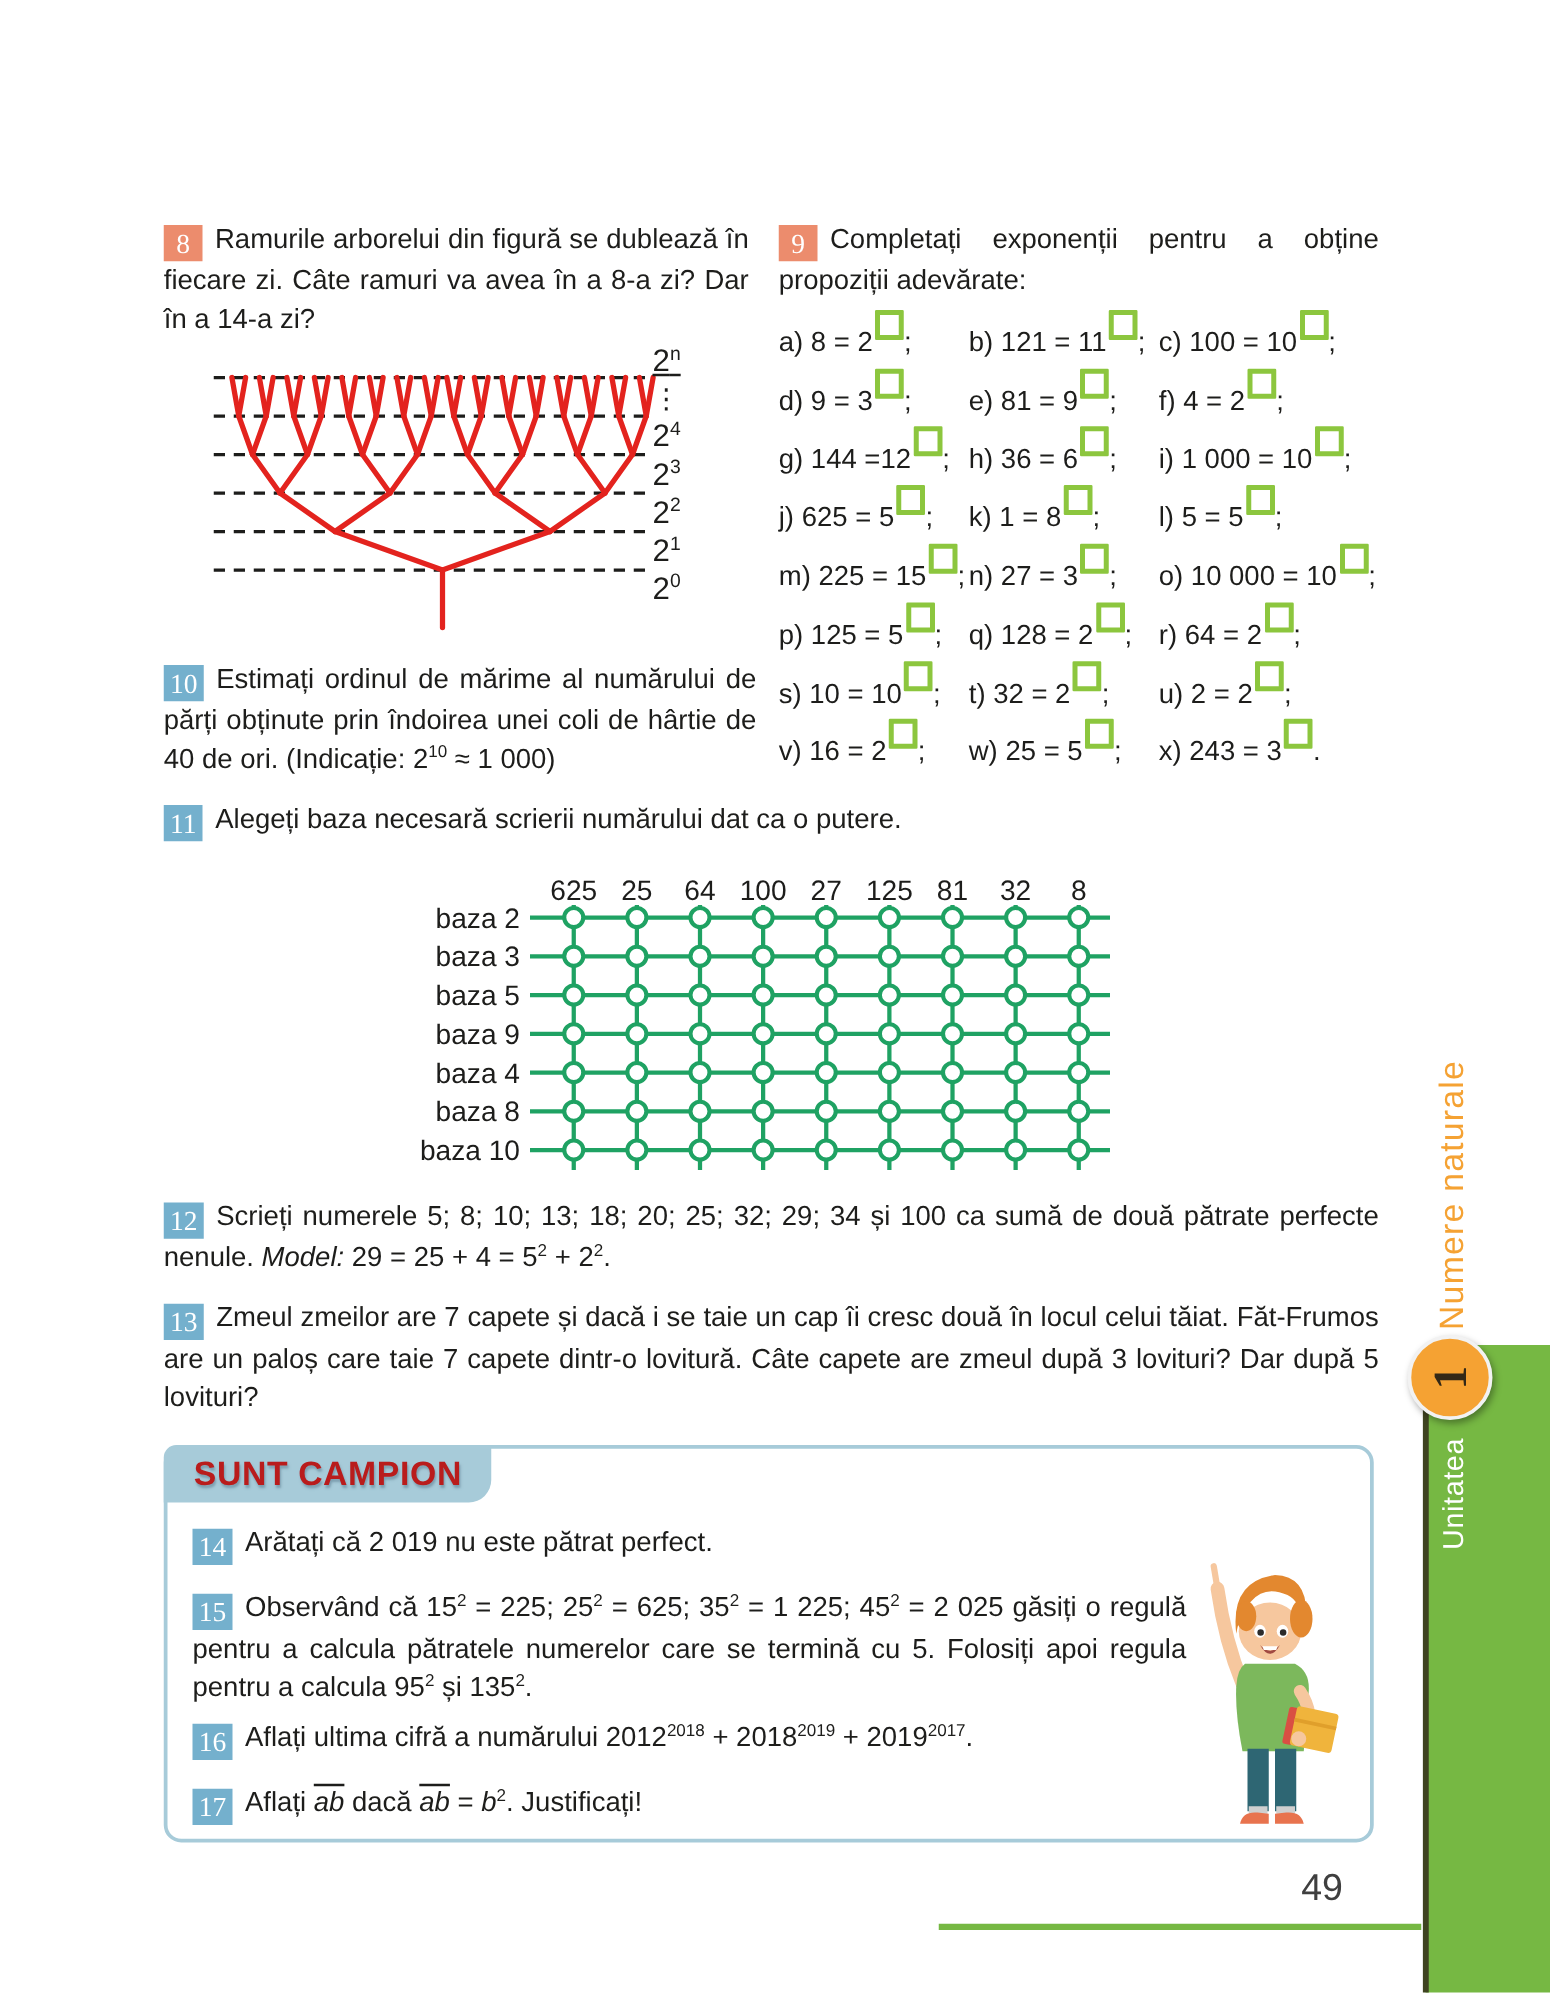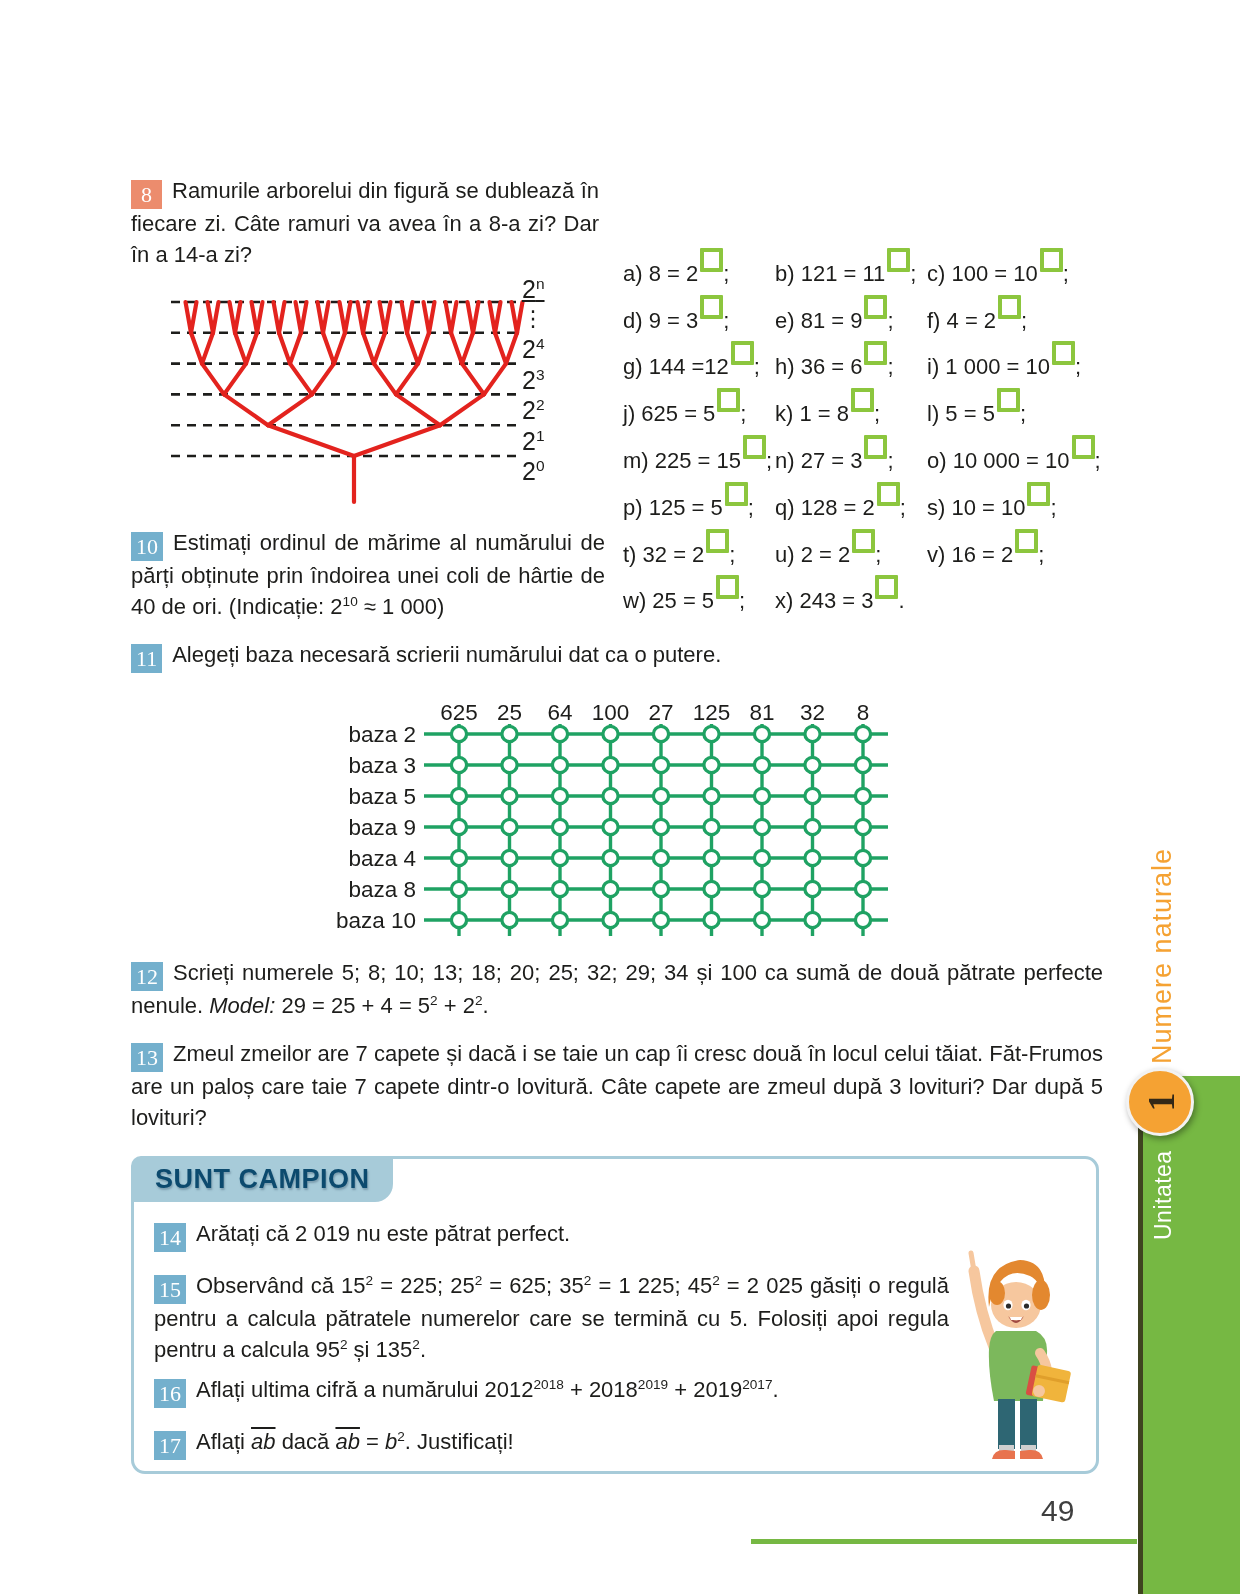--- a/index.html
+++ b/index.html
@@ -31,21 +31,21 @@
   .figlab:nth-child(5){top:121px;} .figlab:nth-child(6){top:152px;}
   .figlab:nth-child(7){top:182px;text-align:right;}
 
   .gtxt{font:22.5px "Liberation Sans",sans-serif;fill:#1d1d1b;}
 
   
   .champ{border:3px solid var(--champion_blue);border-radius:14px;background:#fff;}
   .champ-tab{position:absolute;left:-3px;top:-3px;width:262px;height:46px;
              background:var(--champion_blue);border-radius:10px 0 18px 0;
              display:flex;align-items:center;padding-left:24px;box-sizing:border-box;}
-  .champ-title{font-size:27px;font-weight:bold;color:#0c4a6e;letter-spacing:.5px;
+  .champ-title{font-size:27px;font-weight:bold;color:#b91c1c;letter-spacing:.5px;
                text-shadow:1px 2px 2px rgba(90,120,140,.55);}
 
   
   .vtext{writing-mode:vertical-rl;transform:rotate(180deg);display:flex;align-items:center;}
   .chapter-v{font-size:27px;color:var(--accent_orange);letter-spacing:1px;}
   .unit-v{font-size:23px;color:#fff;letter-spacing:.5px;}
   .greenbar{background:var(--bar_green);border-left:5px solid #3f4420;
             border-top-left-radius:16px;}
   .unitcircle{width:62px;height:62px;border-radius:50%;background:var(--accent_orange);
               border:3px solid #f2f2f2;box-shadow:2px 3px 6px rgba(0,0,0,.35);
@@ -144,38 +144,42 @@
       <span class="figlab"><span>2</span><sup>2</sup></span>
       <span class="figlab"><span>2</span><sup>1</sup></span>
       <span class="figlab"><span>2</span><sup>0</sup></span>
     </div>
   </div>
 
   <p class="body just abs" style="left:115px;top:494px;width:474px;">
     <span class="badge blue">10</span><span><span>Estimați ordinul de mărime al numărului de părți obținute prin îndoirea unei coli de hârtie de 40 de ori. (Indicație: 2</span><sup>10</sup><span> ≈ 1&nbsp;000)</span></span>
   </p>
 
+  <p class="body just abs" style="left:607px;top:142px;width:480px;">
+    <span class="badge orange">9</span><span>Completați exponenții pentru a obține propoziții adevărate:</span>
+  </p>
   <div id="ex9-items" class="abs" style="left:607px;top:212px;width:482px;">
       <div class="itcell"><span>a) 8 = 2</span><span class="expbox"></span><span>;</span></div>
       <div class="itcell"><span>b) 121 = 11</span><span class="expbox"></span><span>;</span></div>
       <div class="itcell"><span>c) 100 = 10</span><span class="expbox"></span><span>;</span></div>
       <div class="itcell"><span>d) 9 = 3</span><span class="expbox"></span><span>;</span></div>
       <div class="itcell"><span>e) 81 = 9</span><span class="expbox"></span><span>;</span></div>
       <div class="itcell"><span>f) 4 = 2</span><span class="expbox"></span><span>;</span></div>
       <div class="itcell"><span>g) 144 =12</span><span class="expbox"></span><span>;</span></div>
       <div class="itcell"><span>h) 36 = 6</span><span class="expbox"></span><span>;</span></div>
       <div class="itcell"><span>i) 1&nbsp;000 = 10</span><span class="expbox"></span><span>;</span></div>
       <div class="itcell"><span>j) 625 = 5</span><span class="expbox"></span><span>;</span></div>
       <div class="itcell"><span>k) 1 = 8</span><span class="expbox"></span><span>;</span></div>
       <div class="itcell"><span>l) 5 = 5</span><span class="expbox"></span><span>;</span></div>
       <div class="itcell"><span>m) 225 = 15</span><span class="expbox"></span><span>;</span></div>
       <div class="itcell"><span>n) 27 = 3</span><span class="expbox"></span><span>;</span></div>
       <div class="itcell"><span>o) 10&nbsp;000 = 10</span><span class="expbox"></span><span>;</span></div>
       <div class="itcell"><span>p) 125 = 5</span><span class="expbox"></span><span>;</span></div>
       <div class="itcell"><span>q) 128 = 2</span><span class="expbox"></span><span>;</span></div>
+      <div class="itcell"><span>r) 64 = 2</span><span class="expbox"></span><span>;</span></div>
       <div class="itcell"><span>s) 10 = 10</span><span class="expbox"></span><span>;</span></div>
       <div class="itcell"><span>t) 32 = 2</span><span class="expbox"></span><span>;</span></div>
       <div class="itcell"><span>u) 2 = 2</span><span class="expbox"></span><span>;</span></div>
       <div class="itcell"><span>v) 16 = 2</span><span class="expbox"></span><span>;</span></div>
       <div class="itcell"><span>w) 25 = 5</span><span class="expbox"></span><span>;</span></div>
       <div class="itcell"><span>x) 243 = 3</span><span class="expbox"></span><span>.</span></div>
     </div>
 
   <p class="body abs" style="left:115px;top:606px;width:980px;">
     <span class="badge blue">11</span><span>Alegeți baza necesară scrierii numărului dat ca o putere.</span>

